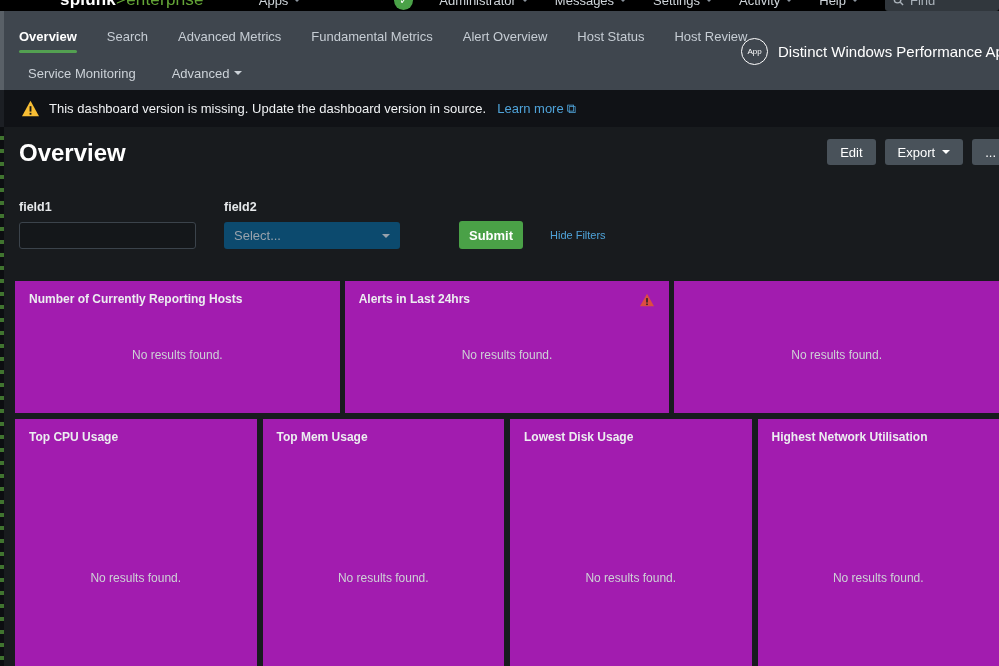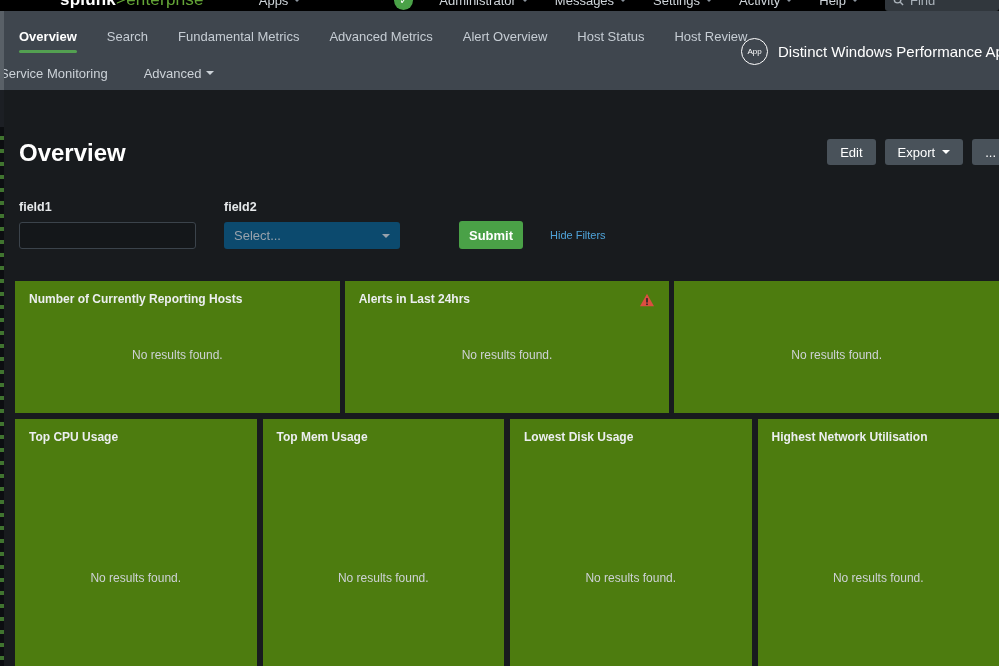--- a/index.html
+++ b/index.html
@@ -21,21 +21,21 @@
 
   
   .navbar { position: absolute; top: 11px; left: 0; width: 999px; height: 79px; background: #3f464e; z-index: 10; }
   .nav-row1 { position: relative; display: flex; align-items: stretch; gap: 30px; padding-left: 19px; height: 47px; }
   .tab { position: relative; display: flex; align-items: center; font-size: 13px; color: #c6cdd4; cursor: pointer; padding-top: 3px; }
   .tab.active { color: #ffffff; font-weight: bold; }
   .tab.active::after { content: ""; position: absolute; left: 0; right: 0; bottom: 5px; height: 3px; border-radius: 2px; background: #53a051; }
   .nav-app { position: absolute; right: 0; top: 8px; width: 258px; display: flex; align-items: center; gap: 10px; overflow: hidden; margin-top: 19px; }
   .app-badge { flex: 0 0 auto; width: 27px; height: 27px; border: 1.5px solid #ffffff; border-radius: 50%; color: #fff; font-size: 8px; display: flex; align-items: center; justify-content: center; }
   .app-title { color: #ffffff; font-size: 15px; white-space: nowrap; }
-  .nav-row2 { display: flex; align-items: center; gap: 36px; padding-left: 0; height: 30px; font-size: 13px; color: #ccd2d8; }
+  .nav-row2 { display: flex; align-items: center; gap: 36px; padding-left: 8px; height: 30px; font-size: 13px; color: #ccd2d8; margin-left: 20px; }
   .nav-row2 .nr2-item { display: flex; align-items: center; gap: 5px; cursor: pointer; }
   .nav-row2 .caret { border-top-color: #ccd2d8; }
 
   
   .banner { position: absolute; top: 90px; left: 0; width: 999px; height: 37px; background: #101216; display: flex; align-items: center; padding-left: 21px; gap: 9px; z-index: 9; }
   .banner-text { color: #f0f2f4; font-size: 13px; }
   .banner-link { color: #4fa3d9; font-size: 13px; text-decoration: none; display: inline-flex; align-items: center; gap: 3px; cursor: pointer; margin-left: 2px; }
 
   
   .content { position: absolute; top: 127px; left: 0; width: 999px; height: 539px; background: #181b1e; }
@@ -53,21 +53,21 @@
   .select-box { position: absolute; left: 224px; top: 95px; width: 176px; height: 27px; background: #0c4a6e; border-radius: 3px; display: flex; align-items: center; padding: 0 10px; cursor: pointer; }
   .select-box .ph { color: #98a2ac; font-size: 13px; flex: 1; }
   .select-box .caret { border-top-color: #98a2ac; }
   .submit-btn { position: absolute; left: 428px; top: 94px; width: 64px; height: 28px; background: #4aa147; border: none; border-radius: 3px; color: #fff; font-weight: bold; font-size: 13px; font-family: "Liberation Sans", sans-serif; cursor: pointer; margin-left: 31px; }
   .hide-filters { position: absolute; left: 510px; top: 102px; color: #4fa3d9; font-size: 11px; text-decoration: none; cursor: pointer; margin-left: 40px; }
 
   
   .prow { position: absolute; left: 15px; right: 0; display: flex; gap: 5px; }
   .prow1 { top: 154px; height: 132px; }
   .prow2 { top: 292px; height: 374px; gap: 6px; }
-  .panel { position: relative; flex: 1; background: #4d7c0f; }
+  .panel { position: relative; flex: 1; background: #a21caf; }
   .panel-header { display: flex; align-items: flex-start; padding: 11px 14px 0 14px; }
   .panel-title { color: #eceef0; font-size: 12px; font-weight: bold; flex: 1; }
   .panel-warning { flex: 0 0 auto; margin-top: 1px; }
   .panel-status { position: absolute; left: 0; right: 0; text-align: center; color: #ced2d6; font-size: 12px; }
   .prow1 .panel-status { top: 67px; }
   .prow2 .panel-status { top: 152px; }
 
   
   .edge-strip { position: absolute; left: 0; width: 4px; z-index: 30; }
   .edge-nav { top: 11px; height: 79px; background: #596067; }
@@ -125,24 +125,24 @@
 
   <div class="navbar">
     <div class="nav-row1">
       <div class="tab active">
           <span>Overview</span>
         </div>
       <div class="tab">
           <span>Search</span>
         </div>
       <div class="tab">
+          <span>Advanced Metrics</span>
+        </div>
+      <div class="tab">
           <span>Fundamental Metrics</span>
-        </div>
-      <div class="tab">
-          <span>Advanced Metrics</span>
         </div>
       <div class="tab">
           <span>Alert Overview</span>
         </div>
       <div class="tab">
           <span>Host Status</span>
         </div>
       <div class="tab">
           <span>Host Review</span>
         </div>
@@ -157,20 +157,32 @@
       <div class="nr2-item">
           <span>Service Monitoring</span>
         </div>
       <div class="nr2-item">
         <span>Advanced</span>
         <span class="caret"></span>
       </div>
     </div>
   </div>
 
+  <div class="banner">
+    <svg width="19" height="17" viewBox="0 0 24 22">
+        <path d="M12 1 L23 21 H1 Z" fill="#f8be34"></path>
+        <rect x="10.8" y="8" width="2.4" height="7" fill="#15171a"></rect>
+        <rect x="10.8" y="16.6" width="2.4" height="2.4" fill="#15171a"></rect>
+      </svg>
+    <span class="banner-text">This dashboard version is missing. Update the dashboard version in source.</span>
+    <a class="banner-link">
+      <span>Learn more</span>
+      <span>⧉</span>
+    </a>
+  </div>
 
   <div class="content">
     <div class="page-title">Overview</div>
     <div class="hdr-buttons">
       <button class="btn">
           <span>Edit</span>
         </button>
       <button class="btn">
         <span>Export</span>
         <span class="caret"></span>

